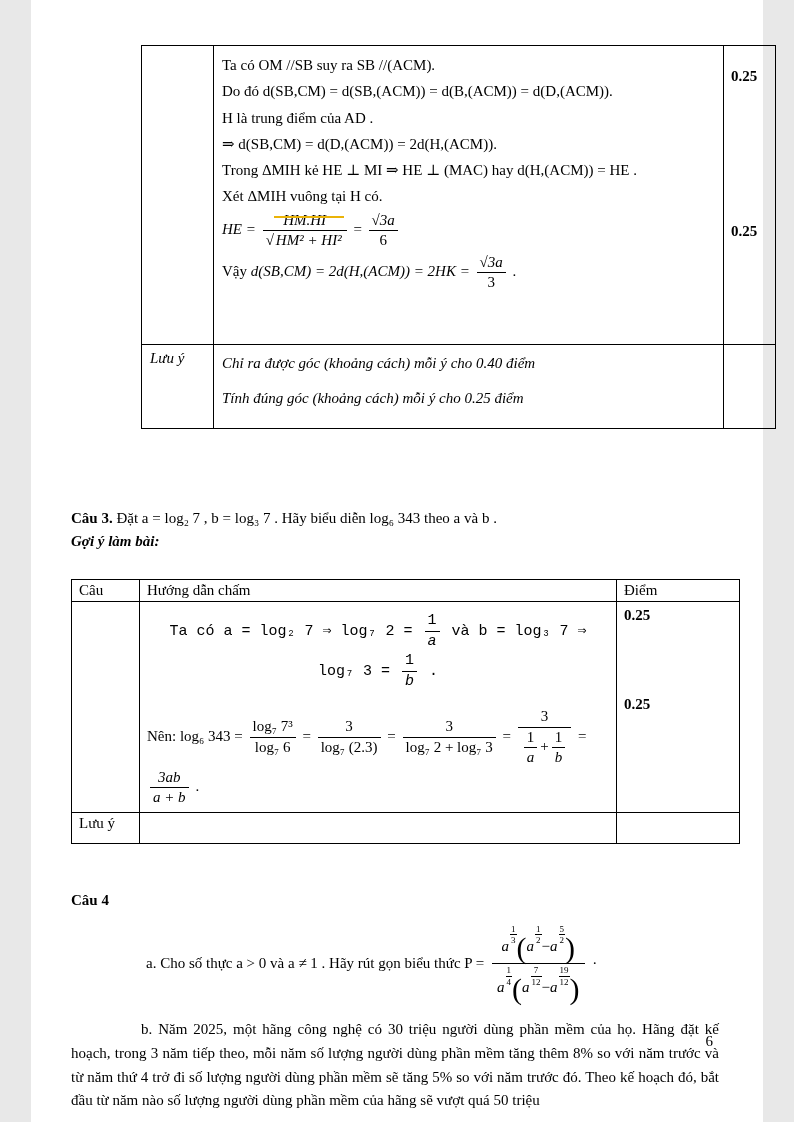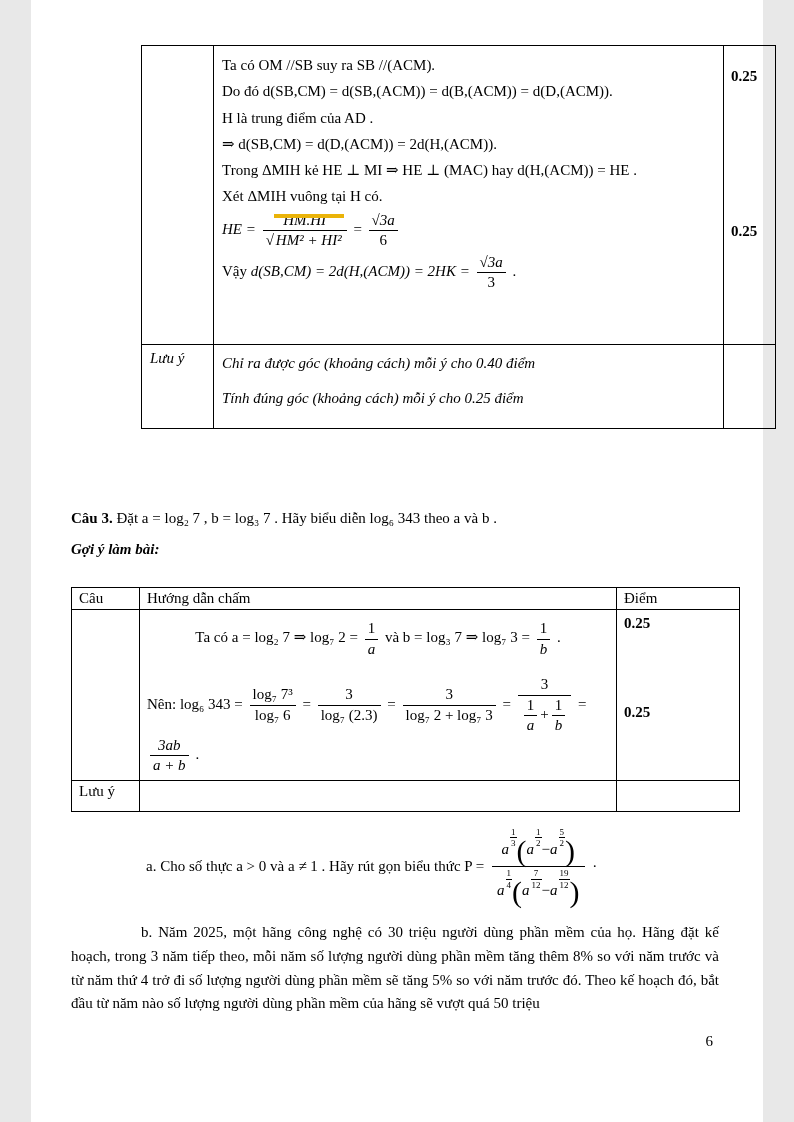--- a/index.html
+++ b/index.html
@@ -29,31 +29,31 @@
   .t1 .mark1{top:22px;}
   .t1 .mark2{top:177px;}
   .luuy-note{font-style:italic;margin:3px 0 14px 0;line-height:1.4;}
   .luuy-label{font-style:italic;}
 
   
   .frac{display:inline-block;vertical-align:middle;text-align:center;margin:0 3px;}
   .frac>.num{display:block;border-bottom:1px solid #000;padding:0 3px;line-height:1.3;}
   .frac>.den{display:block;padding:0 3px;line-height:1.3;}
   .rsign{font-style:normal;}
-  .radicand{border-top:4px solid #eab308;padding:14px 2px;}
+  .radicand{border-top:2px solid #eab308;padding:14px 2px;}
 
   
   .cau3-line{margin-top:78px;line-height:1.5;}
-  .goiy-line{margin-top:8px;line-height:1.5;}
+  .goiy-line{line-height:1.5;}
 
   
   .t2{margin-top:27px;width:668px;}
   .t2 td{padding:2px 7px;}
   .t2 .content-cell{min-height:124px;}
-  .t2 .center-line{text-align:center;margin:7px 0 16px 0;}
+  .t2 .center-line{text-align:center;margin:7px 0 16px 0;font-family:Liberation Mono, monospace;}
   .t2 .mark1{top:5px;}
   .t2 .mark2{top:94px;}
   .t2 .luuy-cell{min-height:26px;}
 
   
   .cau4-head{margin-top:48px;}
   .cau4a-line{margin-top:14px;margin-left:75px;line-height:1.5;}
   .sfrac{display:inline-block;text-align:center;font-size:9px;vertical-align:8px;margin-left:1px;}
   .sfrac .n{display:block;border-bottom:1px solid #000;padding:0 1px;line-height:1.15;}
   .sfrac .d{display:block;padding:0 1px;line-height:1.15;}
@@ -150,20 +150,21 @@
     <tr>
       <td><span>Lưu ý</span></td>
       <td>
             <div class="luuy-cell"></div>
           </td>
       <td></td>
     </tr>
   </tbody>
     </table>
 
+  <p class="cau4-head bold">Câu 4</p>
 
   <p class="cau4a-line">
     <span>a. Cho số thực a &gt; 0 và a ≠ 1 . Hãy rút gọn biểu thức P =</span>
     <span class="frac big">
       <span class="num"><span class="it">a</span><span class="sfrac"><span class="n">1</span><span class="d">3</span></span><span class="bigparen">(</span><span class="it">a</span><span class="sfrac"><span class="n">1</span><span class="d">2</span></span><span>−</span><span class="it">a</span><span class="sfrac"><span class="n">5</span><span class="d">2</span></span><span class="bigparen">)</span></span>
       <span class="den"><span class="it">a</span><span class="sfrac"><span class="n">1</span><span class="d">4</span></span><span class="bigparen">(</span><span class="it">a</span><span class="sfrac"><span class="n">7</span><span class="d">12</span></span><span>−</span><span class="it">a</span><span class="sfrac"><span class="n">19</span><span class="d">12</span></span><span class="bigparen">)</span></span>
     </span>
     <span>·</span>
   </p>
 

